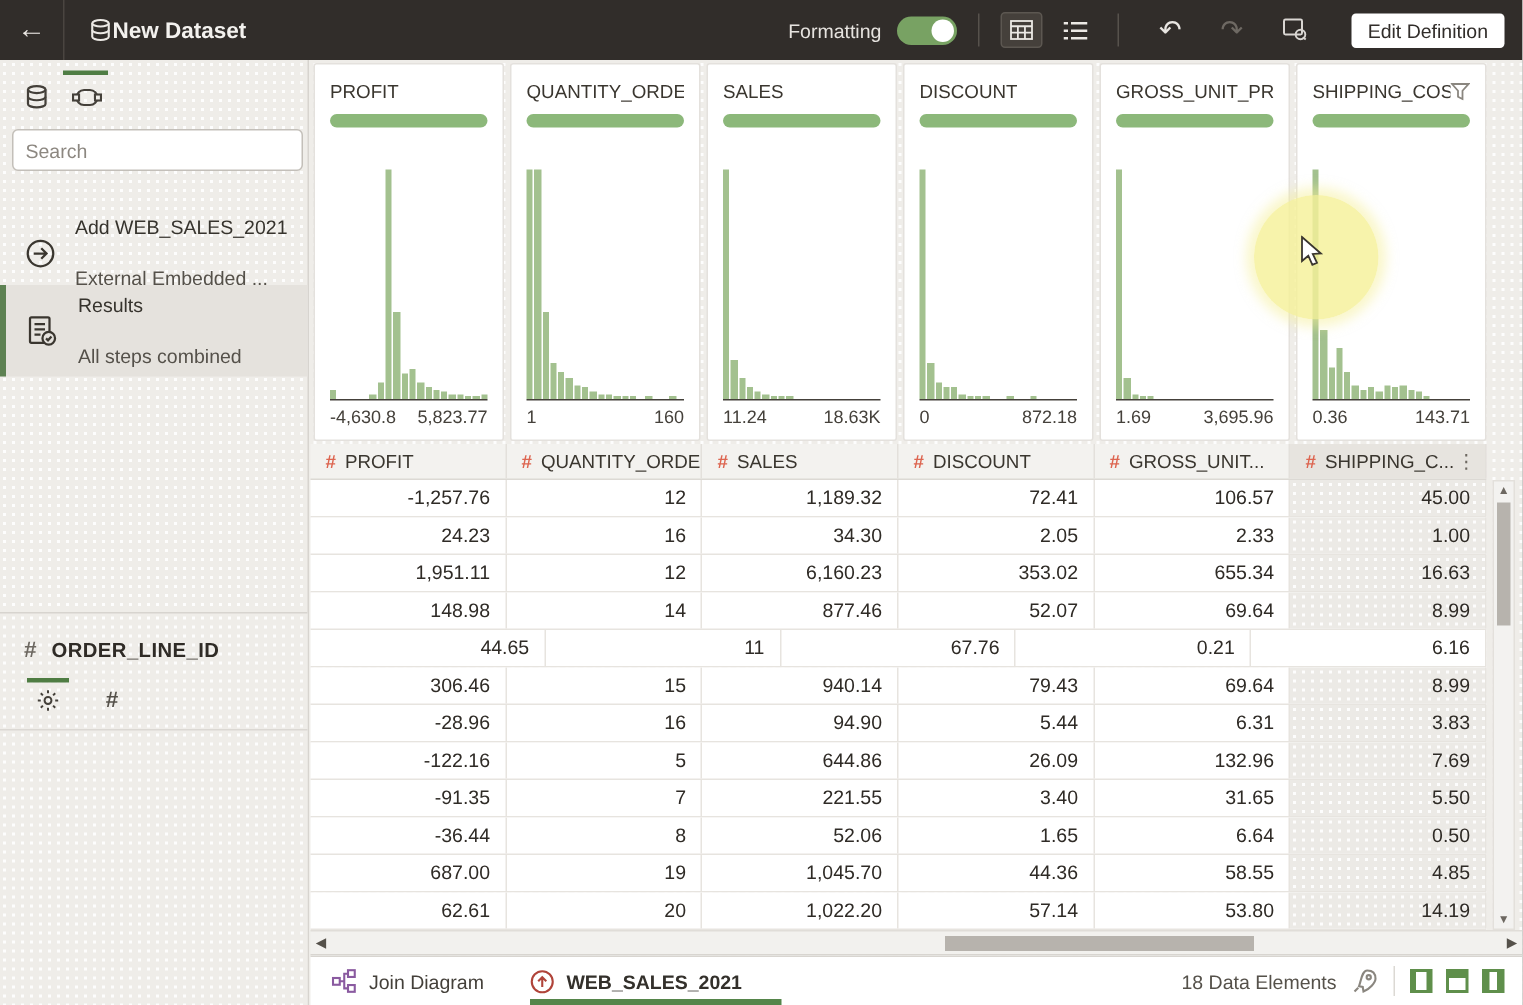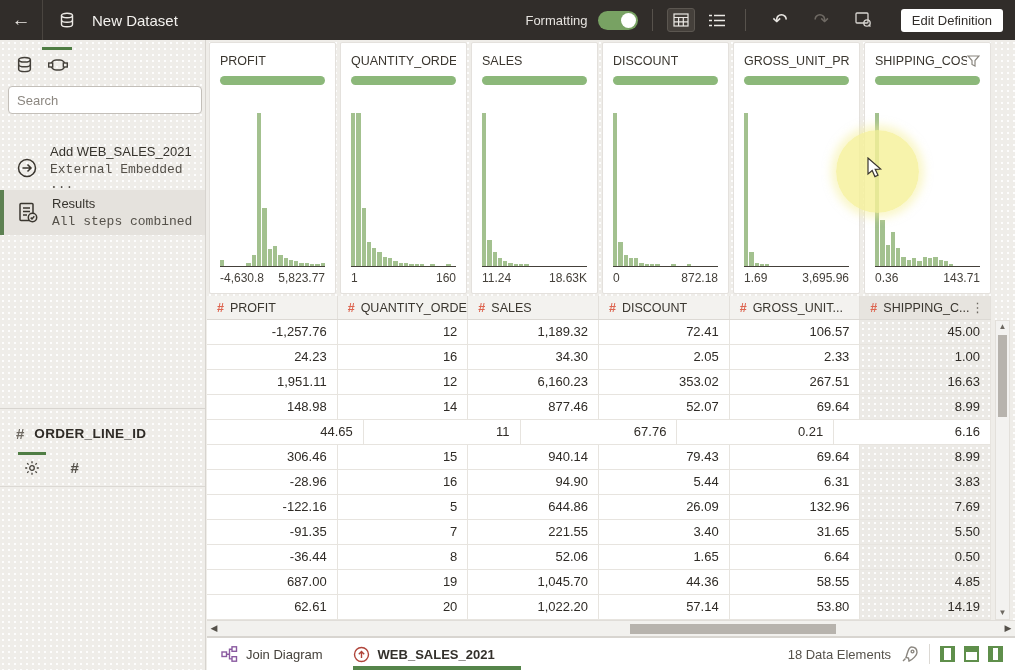--- a/index.html
+++ b/index.html
@@ -15,21 +15,21 @@
     background-size: 6px 6px;
   }
   
   .topbar { position:absolute; top:0; left:0; right:0; height:40px; background:#312d2a;
     display:flex; align-items:center; color:#ece9e5; }
   .tb-back { width:42px; height:40px; display:flex; align-items:center; justify-content:center;
     font-size:19px; cursor:pointer; }
   .tb-sep { width:1px; height:40px; background:#4a4540; }
   .tb-sep2 { width:1px; height:22px; background:#57524c; margin:0 14px; }
   .tb-dsicon { margin-left:16px; display:flex; }
-  .tb-title { margin-left:17px; font-size:15px; color:#f3f1ee; }
+  .tb-title { margin-left:0; font-size:15px; color:#f3f1ee;font-weight:bold; }
   .tb-spacer { flex:1; }
   .tb-label { font-size:13px; color:#e6e3df; margin-right:10px; }
   .switch { width:40px; height:19px; border-radius:10px; background:#78a263; position:relative; cursor:pointer; }
   .switch::after { content:""; position:absolute; top:2px; right:2px; width:15px; height:15px;
     border-radius:50%; background:#fff; }
   .tb-btn { width:28px; height:24px; display:flex; align-items:center; justify-content:center;
     border-radius:3px; cursor:pointer; }
   .tb-btn.active { background:#45403b; border:1px solid #5c5751; }
   .tb-glyph { font-size:18px; line-height:1; color:#e9e6e2; cursor:pointer; }
   .tb-glyph.disabled { color:#6e6963; cursor:default; }
@@ -46,21 +46,21 @@
   .search-input { flex:1; height:28px; border:1px solid #c3bfb9; border-radius:4px; background:#fff;
     padding:0 8px; font-size:13px; font-family:inherit; color:#33302b; outline:none; }
   .search-input::placeholder { color:#8c8780; }
   .plus-btn { width:24px; height:24px; margin-left:8px; display:flex; align-items:center;
     justify-content:center; cursor:pointer; }
   .side-item { position:absolute; left:0; right:0; display:flex; align-items:center;
     padding:6px 8px 6px 16px; cursor:pointer; }
   .side-item.selected { background:#e5e2dd; border-left:4px solid #5d8152; padding-left:12px; }
   .side-item .txt { margin-left:12px; }
   .side-item .t1 { font-size:13px; color:#36332d; }
-  .side-item .t2 { font-size:13px; color:#55514a; margin-top:3px;font-family:Liberation Mono, monospace; }
+  .side-item .t2 { font-size:13px; color:#55514a; margin-top:19px; }
   
   .props { position:absolute; left:0; right:0; top:368px; bottom:0; border-top:1px solid #d7d4cf; }
   .props-title { display:flex; align-items:center; padding:16px 16px 10px 16px; }
   .props-hash { color:#6d6861; font-size:15px; font-weight:bold; margin-right:10px; }
   .props-name { font-size:13.5px; font-weight:bold; color:#2f2b26; letter-spacing:.3px; }
   .props-subtabs { position:relative; padding:6px 0 10px 24px; border-bottom:1px solid #dbd8d3; }
   .props-dash { position:absolute; top:0px; left:18px; width:28px; height:3px; background:#4f7d44; }
   .props-subtabs .sub { display:inline-block; margin-right:26px; cursor:pointer; vertical-align:middle; }
   .props-subtabs .hash2 { color:#55514a; font-size:15px; font-weight:bold; }
   .prop-row { height:46px; display:flex; align-items:center; justify-content:space-between;
@@ -531,21 +531,21 @@
           <div class="td">34.30</div>
           <div class="td">2.05</div>
           <div class="td">2.33</div>
           <div class="td sel">1.00</div>
         </div>
         <div class="tr">
           <div class="td">1,951.11</div>
           <div class="td">12</div>
           <div class="td">6,160.23</div>
           <div class="td">353.02</div>
-          <div class="td">267.51</div>
+          <div class="td">655.34</div>
           <div class="td sel">16.63</div>
         </div>
         <div class="tr">
           <div class="td">148.98</div>
           <div class="td">14</div>
           <div class="td">877.46</div>
           <div class="td">52.07</div>
           <div class="td">69.64</div>
           <div class="td sel">8.99</div>
         </div>

